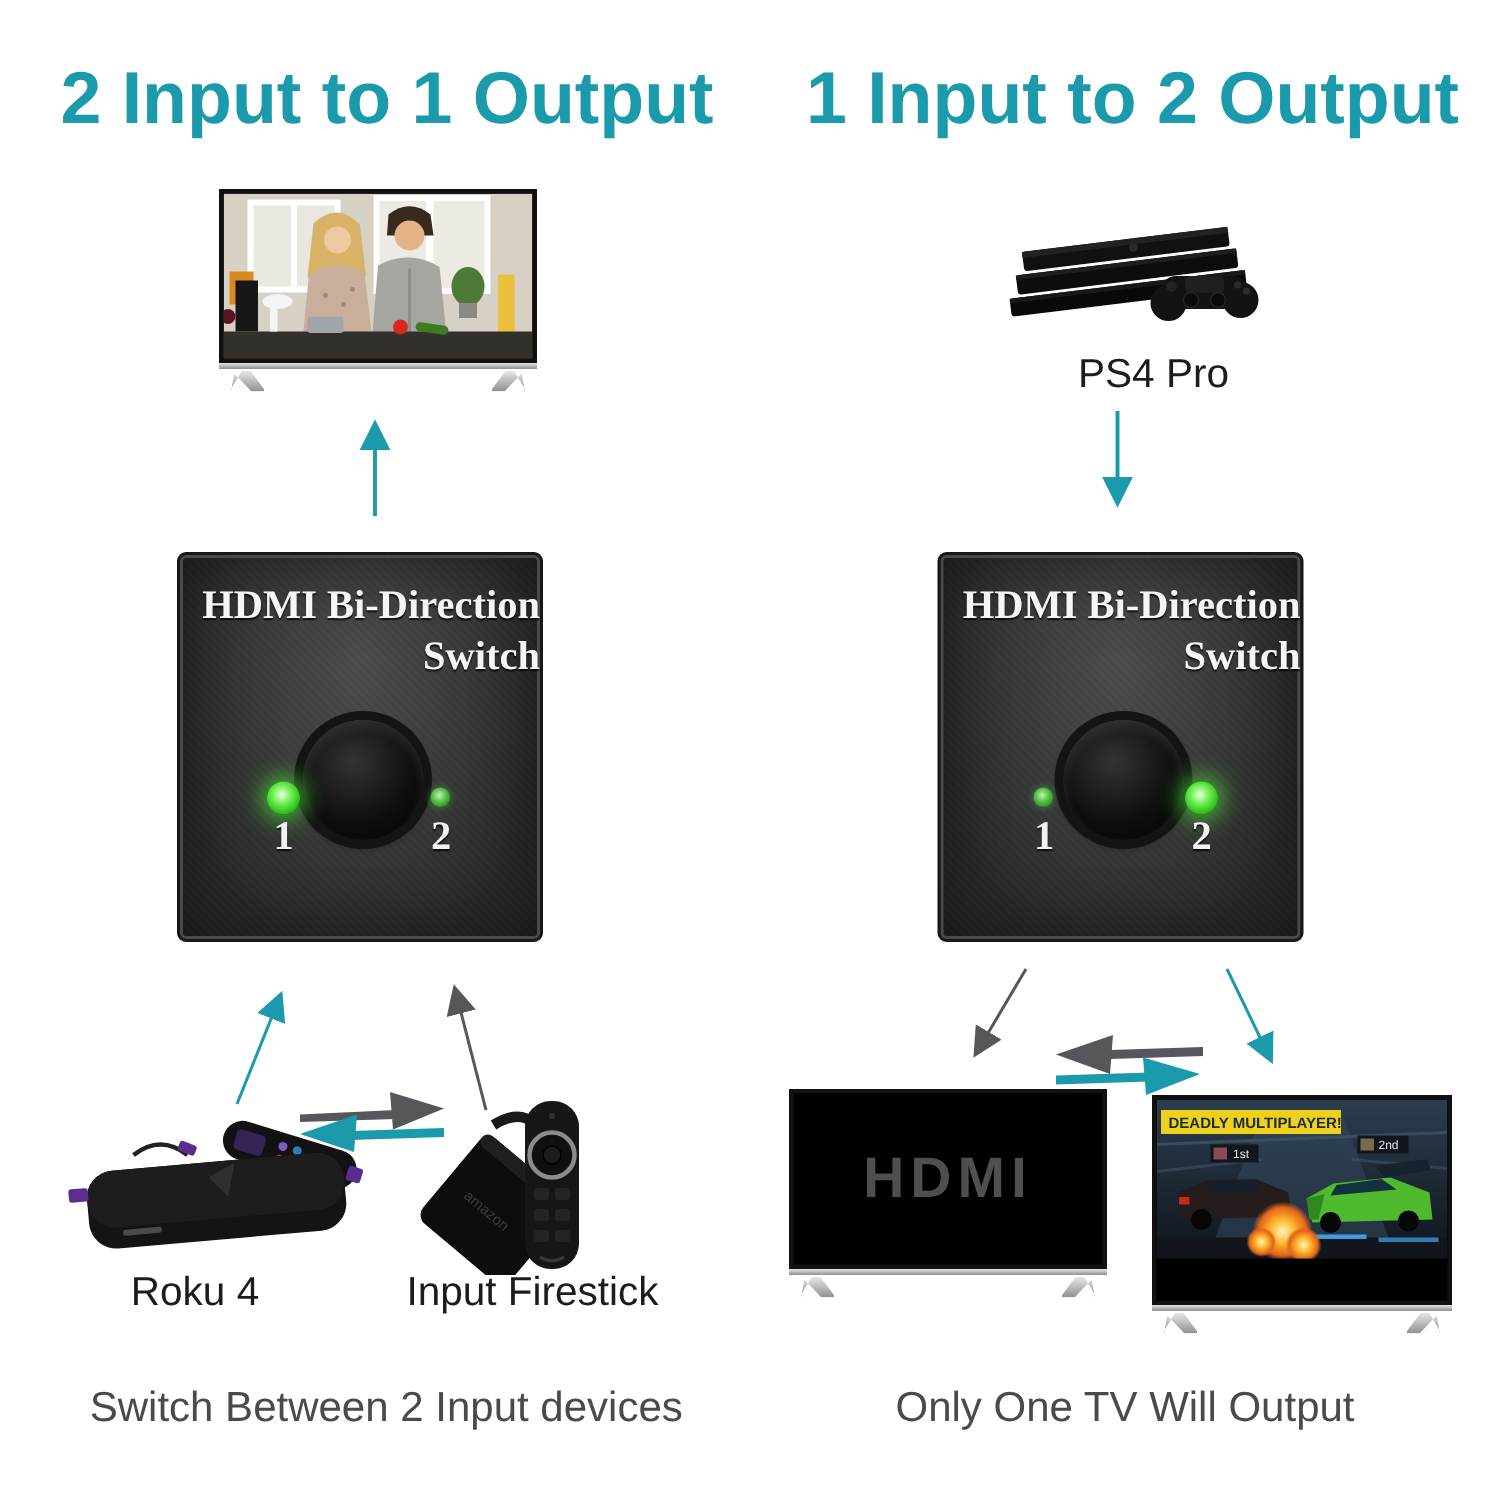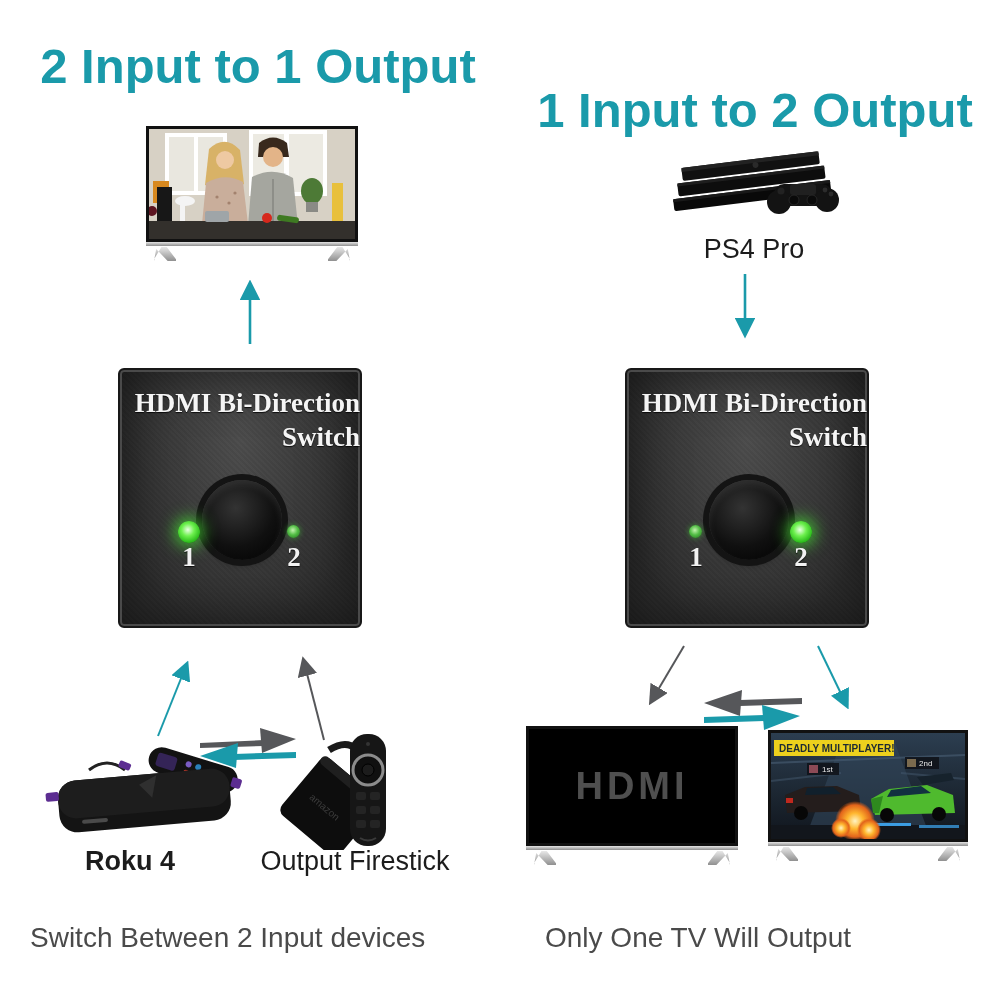--- a/index.html
+++ b/index.html
@@ -4,21 +4,21 @@
 <style>
   * { box-sizing: border-box; margin: 0; padding: 0; }
   html, body { background: #ffffff; }
   body { width: 1001px; height: 1001px; position: relative; overflow: hidden;
          font-family: "Liberation Sans", sans-serif; }
   .abs { position: absolute; }
 
   
   .col-title { font-size: 49px; font-weight: bold; color: #1A9AAA;
                text-align: center; letter-spacing: 0px; }
-  .caption   { font-size: 28px; color: #4A4A4A; text-align: left; }
+  .caption   { font-size: 28px; color: #4A4A4A; text-align: center; }
   .dev-label { font-size: 27px; color: #1c1c1c; text-align: center; }
 
   
   .switch { width: 244px; height: 260px; border-radius: 6px;
             border: 2px solid #181818;
             background:
               radial-gradient(ellipse at 50% 28%, rgba(255,255,255,0.07), rgba(0,0,0,0.30) 78%),
               repeating-linear-gradient(45deg, rgba(255,255,255,0.02) 0 2px, rgba(0,0,0,0.02) 2px 4px),
               #3d3d3d;
             box-shadow: inset 0 0 0 2px #4a4a4a, inset 0 0 55px rgba(0,0,0,0.55); }
@@ -180,26 +180,26 @@
     <rect x="78" y="70" width="10" height="8" rx="2" fill="#242424"></rect>
     <rect x="92" y="70" width="10" height="8" rx="2" fill="#242424"></rect>
     <rect x="78" y="84" width="10" height="8" rx="2" fill="#242424"></rect>
     <rect x="92" y="84" width="10" height="8" rx="2" fill="#242424"></rect>
     <rect x="78" y="98" width="10" height="8" rx="2" fill="#242424"></rect>
     <rect x="92" y="98" width="10" height="8" rx="2" fill="#242424"></rect>
     <path d="M82,116 q8,5 16,0" stroke="#3a3a3a" stroke-width="2" fill="none"></path>
   </g>
 </svg>
 
-<div class="abs dev-label" style="left:40px; top:846px; width:180px;font-weight:bold;">Roku 4</div>
-<div class="abs dev-label" style="left:245px; top:846px; width:220px;">Output Firestick</div>
+<div class="abs dev-label" style="left:40px; top:846px; width:180px;">Roku 4</div>
+<div class="abs dev-label" style="left:245px; top:846px; width:220px;">Input Firestick</div>
 
 <div class="abs caption" style="left:30px; top:922px; width:455px;">Switch Between 2 Input devices</div>
 
-<div class="abs col-title" style="left:535px; top:38px; width:440px;margin-top:44px;">1 Input to 2 Output</div>
+<div class="abs col-title" style="left:535px; top:38px; width:440px;">1 Input to 2 Output</div>
 
 <svg class="abs" style="left:648px; top:136px;" width="210" height="96" viewBox="0 0 210 96">
   <g transform="rotate(-7 100 50)">
     <rect x="36" y="24" width="138" height="13" rx="2" fill="#111"></rect>
     <rect x="36" y="24" width="138" height="4" fill="#222"></rect>
     <rect x="30" y="39" width="148" height="13" rx="2" fill="#0d0d0d"></rect>
     <rect x="30" y="39" width="148" height="3" fill="#1e1e1e"></rect>
     <rect x="24" y="54" width="158" height="12" rx="2" fill="#090909"></rect>
     <rect x="24" y="54" width="158" height="3" fill="#191919"></rect>
     <circle cx="110" cy="30" r="3" fill="#2a2a2a"></circle>
@@ -209,21 +209,21 @@
     <circle cx="131" cy="66" r="12" fill="#131313"></circle>
     <circle cx="179" cy="64" r="12" fill="#131313"></circle>
     <rect x="142" y="48" width="26" height="11" rx="3" fill="#202020"></rect>
     <circle cx="146" cy="64" r="5" fill="#0a0a0a" stroke="#262626"></circle>
     <circle cx="164" cy="64" r="5" fill="#0a0a0a" stroke="#262626"></circle>
     <circle cx="177" cy="54" r="2.4" fill="#2c2c2c"></circle>
       <circle cx="183" cy="58" r="2.4" fill="#2c2c2c"></circle>
     <circle cx="133" cy="55" r="3.5" fill="#222"></circle>
   </g>
 </svg>
-<div class="abs dev-label" style="left:654px; top:234px; width:200px;">PS4 Pro</div>
+<div class="abs dev-label" style="left:669px; top:234px; width:200px;">PS4 Pro</div>
 
 <svg class="abs" style="left:731px; top:272px;" width="28" height="84" viewBox="0 0 28 84">
   <defs>
       <marker id="m4" markerWidth="8" markerHeight="8" refX="5.5" refY="4" orient="auto" markerUnits="strokeWidth">
     <path d="M0,0 L8,4 L0,8 z" fill="#1A9AAA"></path>
       </marker>
     </defs>
   <line x1="14" y1="2" x2="14" y2="60" stroke="#1A9AAA" stroke-width="2.6" marker-end="url(#m4)"></line>
 </svg>
 
@@ -264,21 +264,21 @@
     <div class="hdmi-text">HDMI</div>
   </div>
   <div class="tv-bar"></div>
   <div class="tv-feet">
     <div class="foot" style="left:8px;"></div>
     <div class="foot fr" style="right:8px;"></div>
   </div>
 </div>
 
 <div class="abs" style="left:768px; top:730px; width:200px;">
-  <div class="tv-frame" style="height:112px;">
+  <div class="tv-frame" style="height:140px;">
     <svg width="194" height="106" viewBox="0 0 194 106">
       <defs>
         <linearGradient id="gbg" x1="0" y1="0" x2="0" y2="1">
           <stop offset="0" stop-color="#2c3e50"></stop>
             <stop offset="1" stop-color="#10151c"></stop>
         </linearGradient>
         <radialGradient id="gex" cx="0.5" cy="0.5" r="0.5">
           <stop offset="0" stop-color="#fff3c2"></stop>
             <stop offset="0.4" stop-color="#ffb62e"></stop>
           <stop offset="0.8" stop-color="#e2641b"></stop>

